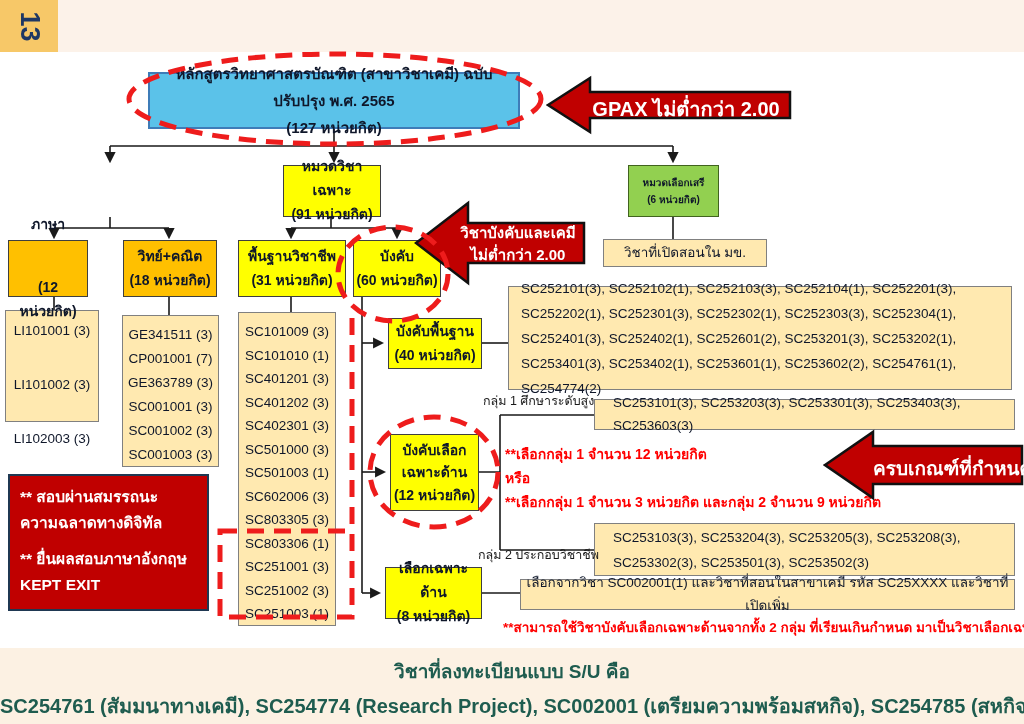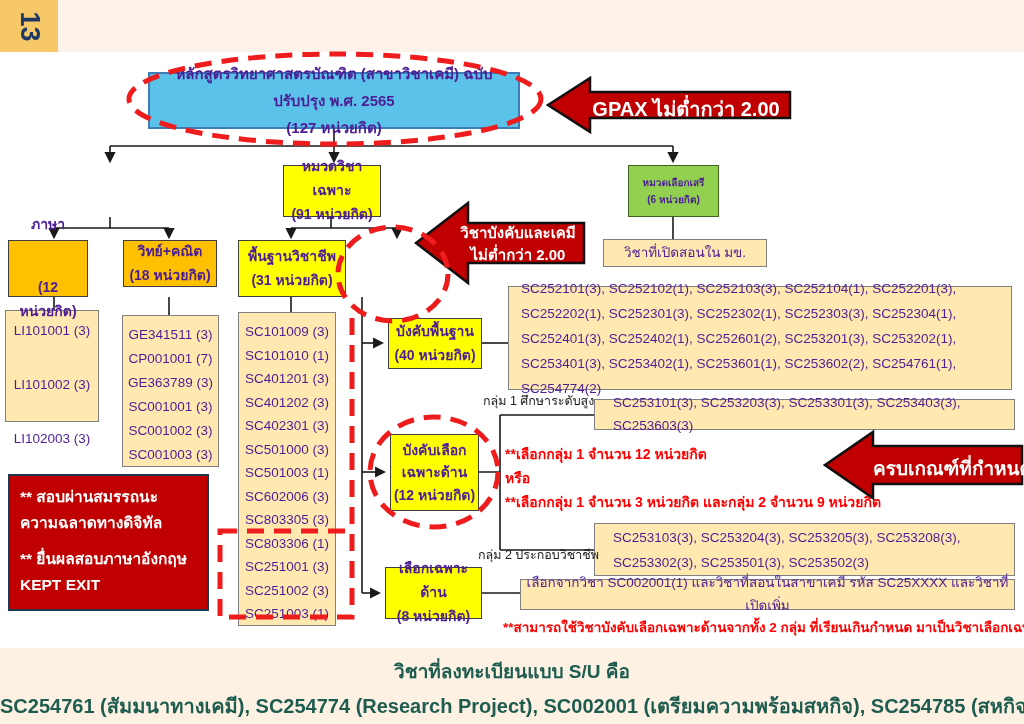--- a/index.html
+++ b/index.html
@@ -16,21 +16,21 @@
   .topstrip { left:0; top:0; width:1024px; height:52px; background:#FCF2E9; z-index:0; }
   .tab13 {
     left:0; top:0; width:58px; height:52px; background:#F7C868; z-index:2;
     display:flex; align-items:center; justify-content:center;
   }
   .tab13 span { transform:rotate(90deg); font-size:27px; font-weight:600; color:#1F3864; }
 
   .box {
     position:absolute; z-index:3; display:flex; flex-direction:column;
     align-items:center; justify-content:center; text-align:center;
-    font-weight:700; color:#4c1d95; line-height:1.7;
+    font-weight:700; color:#0f172a; line-height:1.7;
   }
   .blue   { background:#5BC2E9; border:2px solid #3E7CB8; font-size:15px; line-height:1.8; }
   .orange { background:#FFC000; border:1.5px solid #3F3F3F; font-size:14px; }
   .yellow { background:#FFFF00; border:1.5px solid #3F3F3F; font-size:14px; }
   .green  { background:#92D050; border:1.5px solid #41631F; font-size:10px; }
   .cream  { background:#FFE9B0; border:1px solid #808080; font-weight:400; font-size:13.5px; }
 
   .course-list { justify-content:flex-start; padding-top:7px; z-index:2; }
   .course-item { line-height:23.5px; white-space:nowrap; }
   .list-language .course-item { line-height:26px; }
@@ -121,27 +121,31 @@
   </div>
   <div class="box green" style="left:628px; top:165px; width:91px; height:52px;">
     <div>หมวดเลือกเสรี</div>
     <div>(6 หน่วยกิต)</div>
   </div>
 
   <div class="box orange" style="left:8px; top:240px; width:80px; height:57px;gap:39px;">
     <div>ภาษา</div>
     <div>(12 หน่วยกิต)</div>
   </div>
-  <div class="box orange" style="left:123px; top:240px; width:94px; height:47px;">
+  <div class="box orange" style="left:123px; top:240px; width:94px; height:57px;">
     <div>วิทย์+คณิต</div>
     <div>(18 หน่วยกิต)</div>
   </div>
   <div class="box yellow" style="left:238px; top:240px; width:108px; height:57px;">
     <div>พื้นฐานวิชาชีพ</div>
     <div>(31 หน่วยกิต)</div>
+  </div>
+  <div class="box yellow" style="left:353px; top:240px; width:88px; height:57px;">
+    <div>บังคับ</div>
+    <div>(60 หน่วยกิต)</div>
   </div>
   <div class="box cream" style="left:603px; top:239px; width:164px; height:28px;">
     <div>วิชาที่เปิดสอนใน มข.</div>
   </div>
 
   <div class="arrowbox" style="left:414px; top:199px; width:172px; height:88px;">
     <svg width="172" height="88">
       <polygon points="2,44 54,4 54,24 170,24 170,64 54,64 54,84" fill="#C00000" stroke="#111111" stroke-width="2.5"></polygon>
     </svg>
     <div class="atext" style="left:38px; top:24px; width:132px; font-size:15px; line-height:20px;">วิชาบังคับและเคมี</div>

